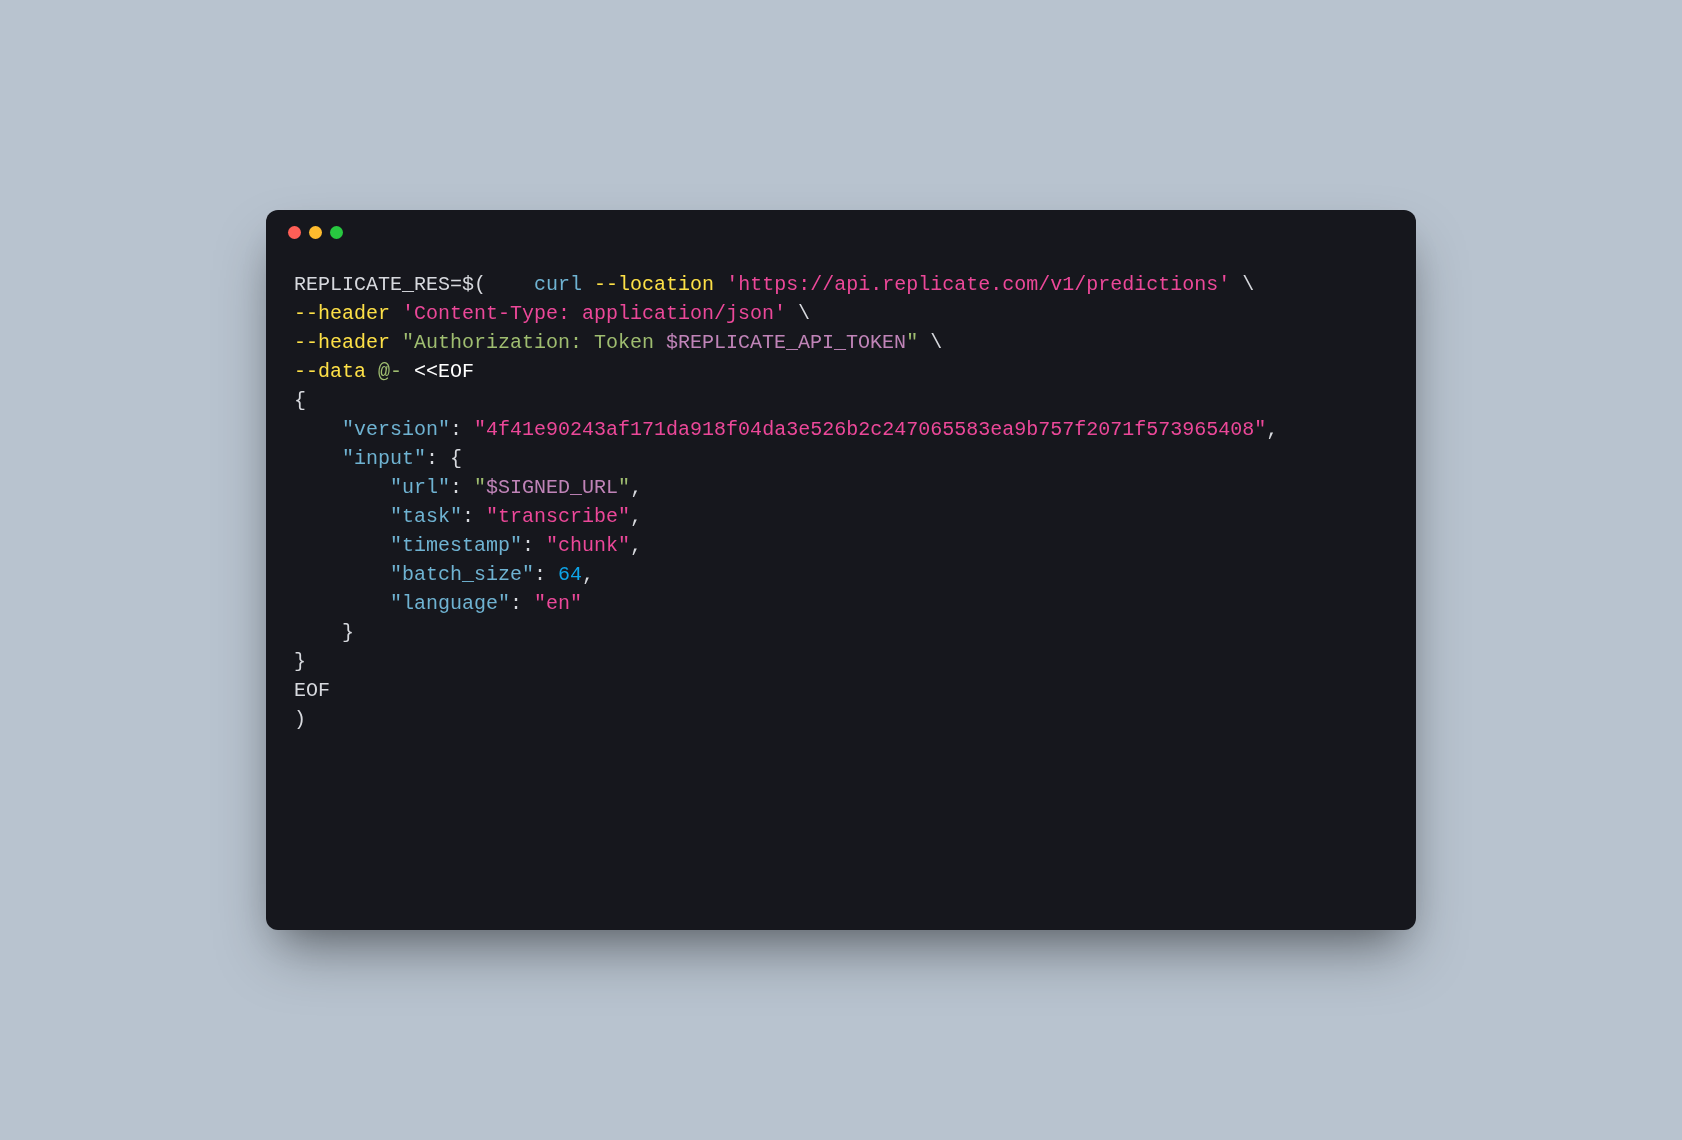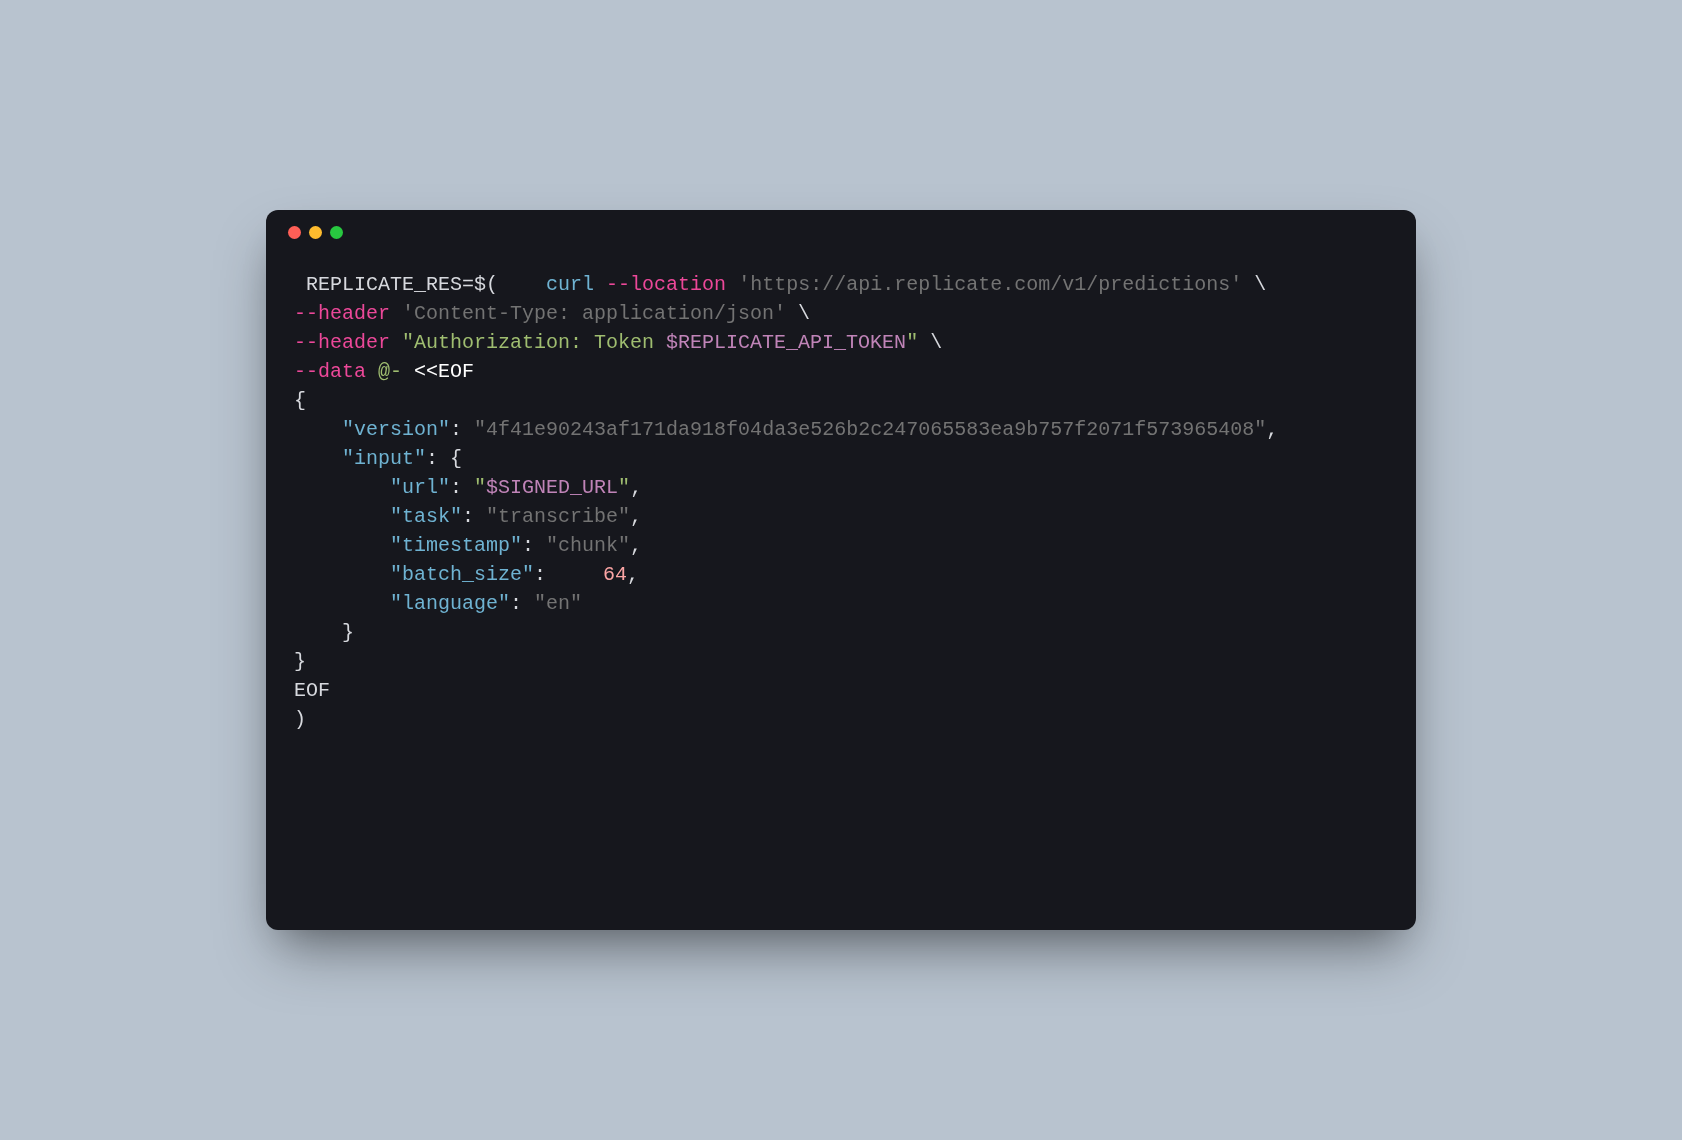--- a/index.html
+++ b/index.html
@@ -46,29 +46,29 @@
     .tl-green { background: #28c840; }
     .code {
       padding: 16px 28px 28px 28px;
       font-size: 20px;
       line-height: 1.45;
       color: #d7d9de;
       white-space: pre;
       font-family: inherit;
       overflow: auto;
     }
-    .c-var   { color: #d7d9de; margin-left: 12px; }
+    .c-var   { color: #d7d9de; }
     .c-punc  { color: #d7d9de; }
     .c-func  { color: #6fb3d2; margin-left: 48px; }
-    .c-flag  { color: #ec4899; }
-    .c-str   { color: #737373; }
+    .c-flag  { color: #fde047; }
+    .c-str   { color: #ec4899; }
     .c-str2  { color: #9fbd70; }
     .c-key   { color: #6fb3d2; }
     .c-colon { color: #d7d9de; }
-    .c-num   { color: #fca5a5; margin-left: 45px; }
+    .c-num   { color: #0ea5e9; }
     .c-envv  { color: #c084b8; }
     .c-at    { color: #9fbd70; }
     .c-here  { color: #ffffff; }
     .c-eof   { color: #d7d9de; text-align: center; }
     .c-brace { color: #d7d9de; }
   </style>
 </head>
 <body>
 
 <div class="window">

